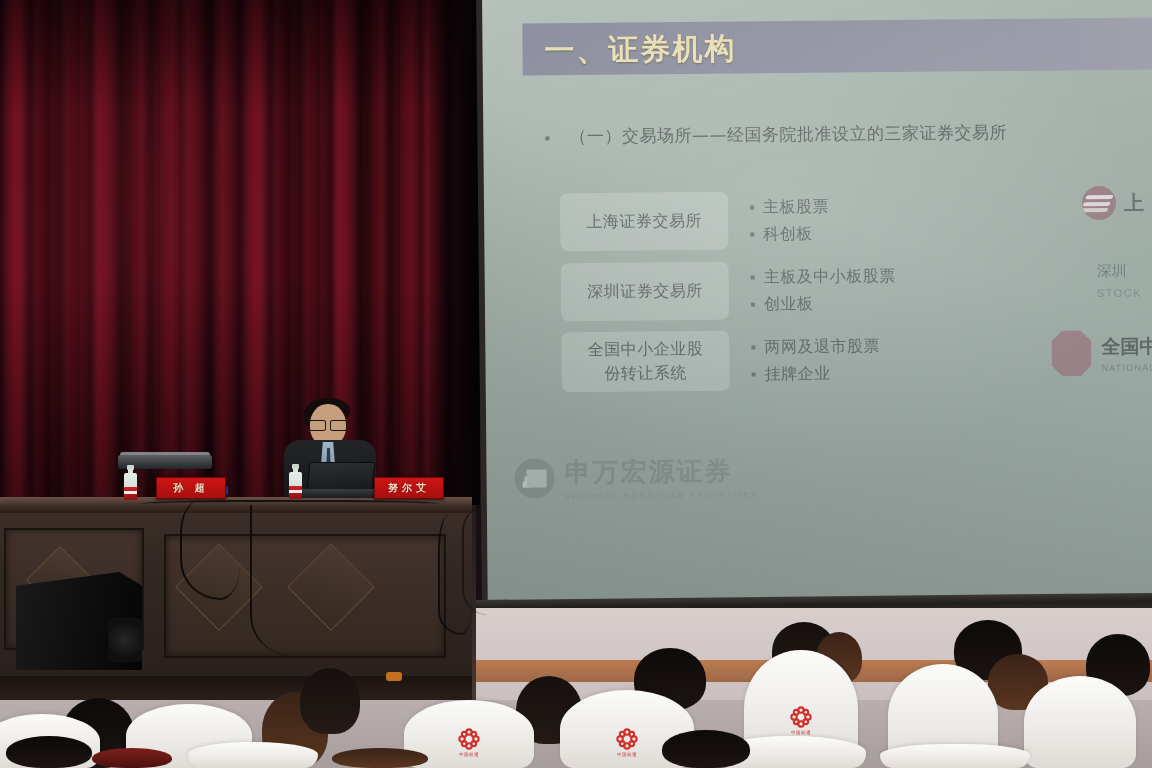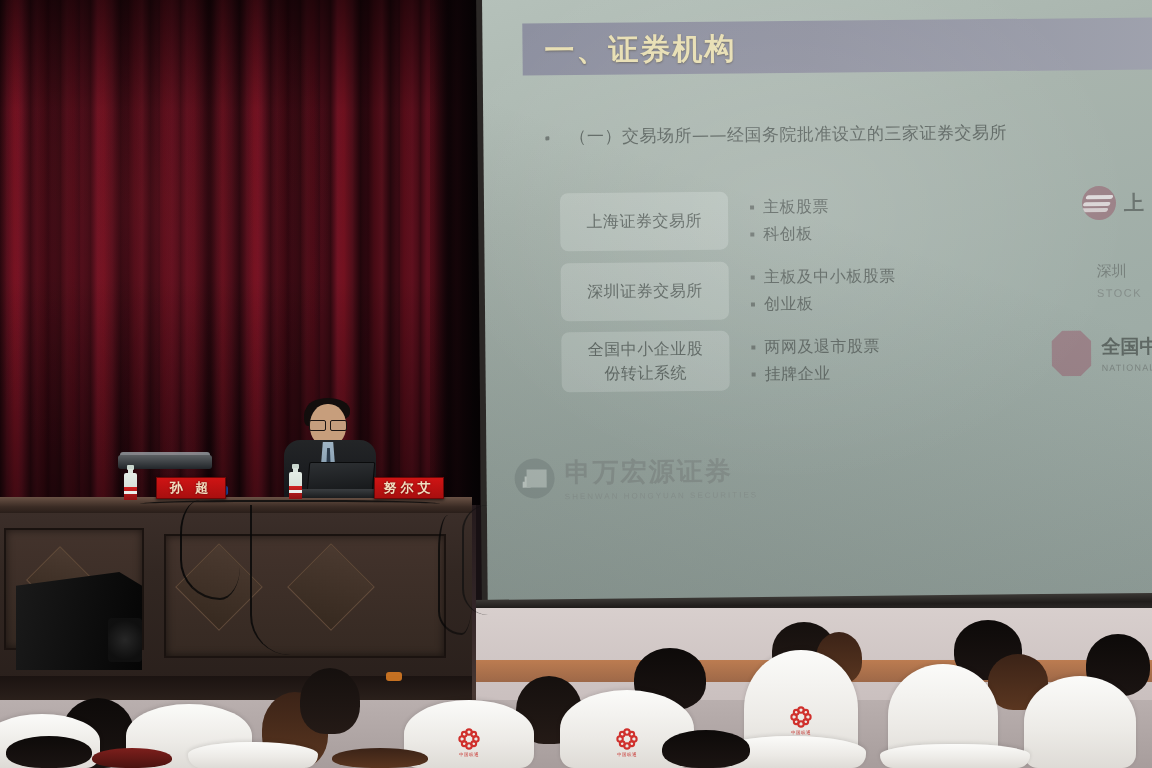--- a/index.html
+++ b/index.html
@@ -207,21 +207,21 @@
     background:linear-gradient(180deg,#1b1311 0%,#2e231d 100%);
   }
 
   
   .plate {
     position:absolute; background:linear-gradient(180deg,#cf1414 0%,#a80f0f 100%);
     border:1px solid #6d0808; display:flex; align-items:center; justify-content:center;
     box-shadow:0 1px 3px rgba(0,0,0,0.7);
   }
   .plate span {
-    color:#f3dfc0; font-size:13px; letter-spacing:4px; font-weight:bold;
+    color:#f3dfc0; font-size:10px; letter-spacing:4px; font-weight:bold;
     font-family:"DejaVu Sans", sans-serif; text-shadow:0 0 2px rgba(0,0,0,0.5);
   }
   .plate-1 { left:156px; top:477px; width:70px; height:22px; }
   .plate-2 { left:374px; top:477px; width:70px; height:22px; }
 
   
   .speaker { position:absolute; left:282px; top:396px; width:96px; height:104px; }
   .sp-head {
     position:absolute; left:28px; top:8px; width:36px; height:42px;
     background:#c79e7c; border-radius:48% 48% 44% 44%;

